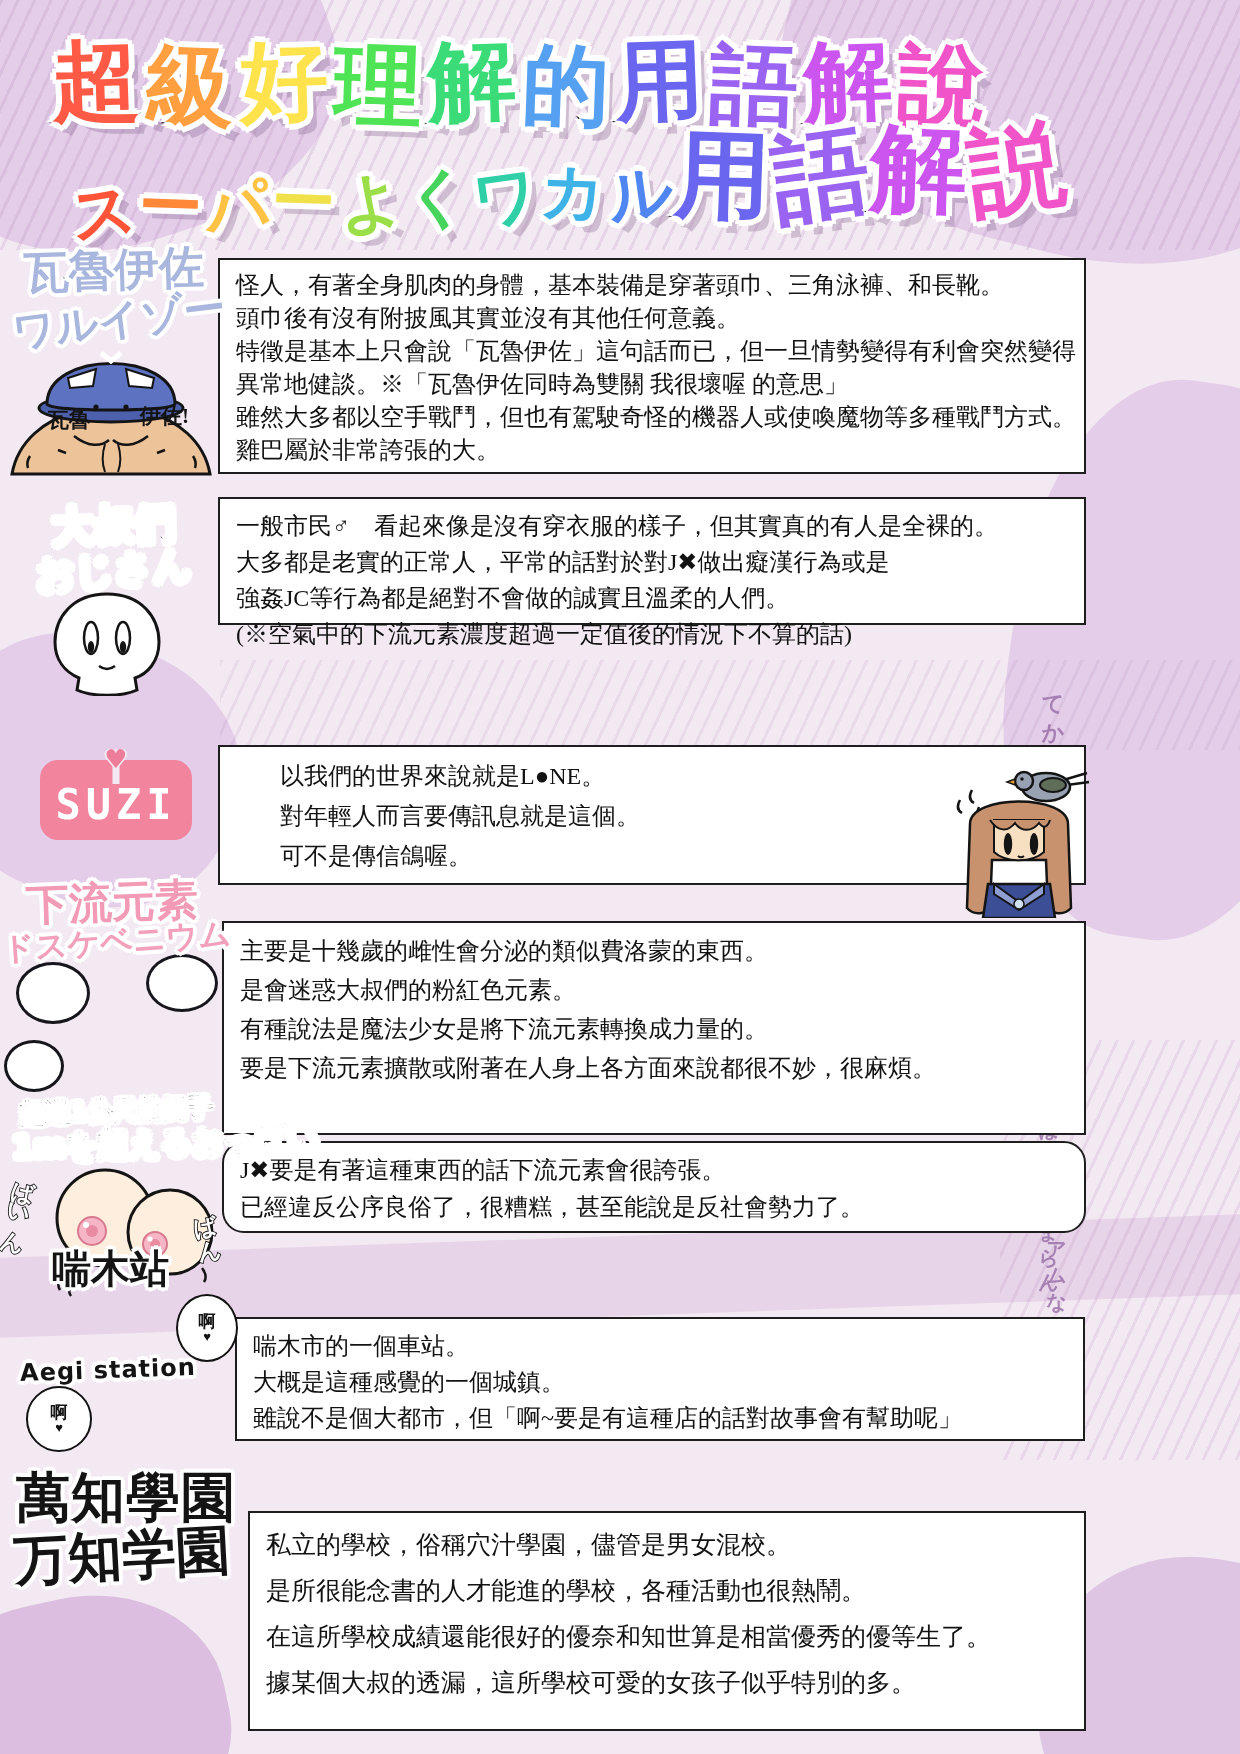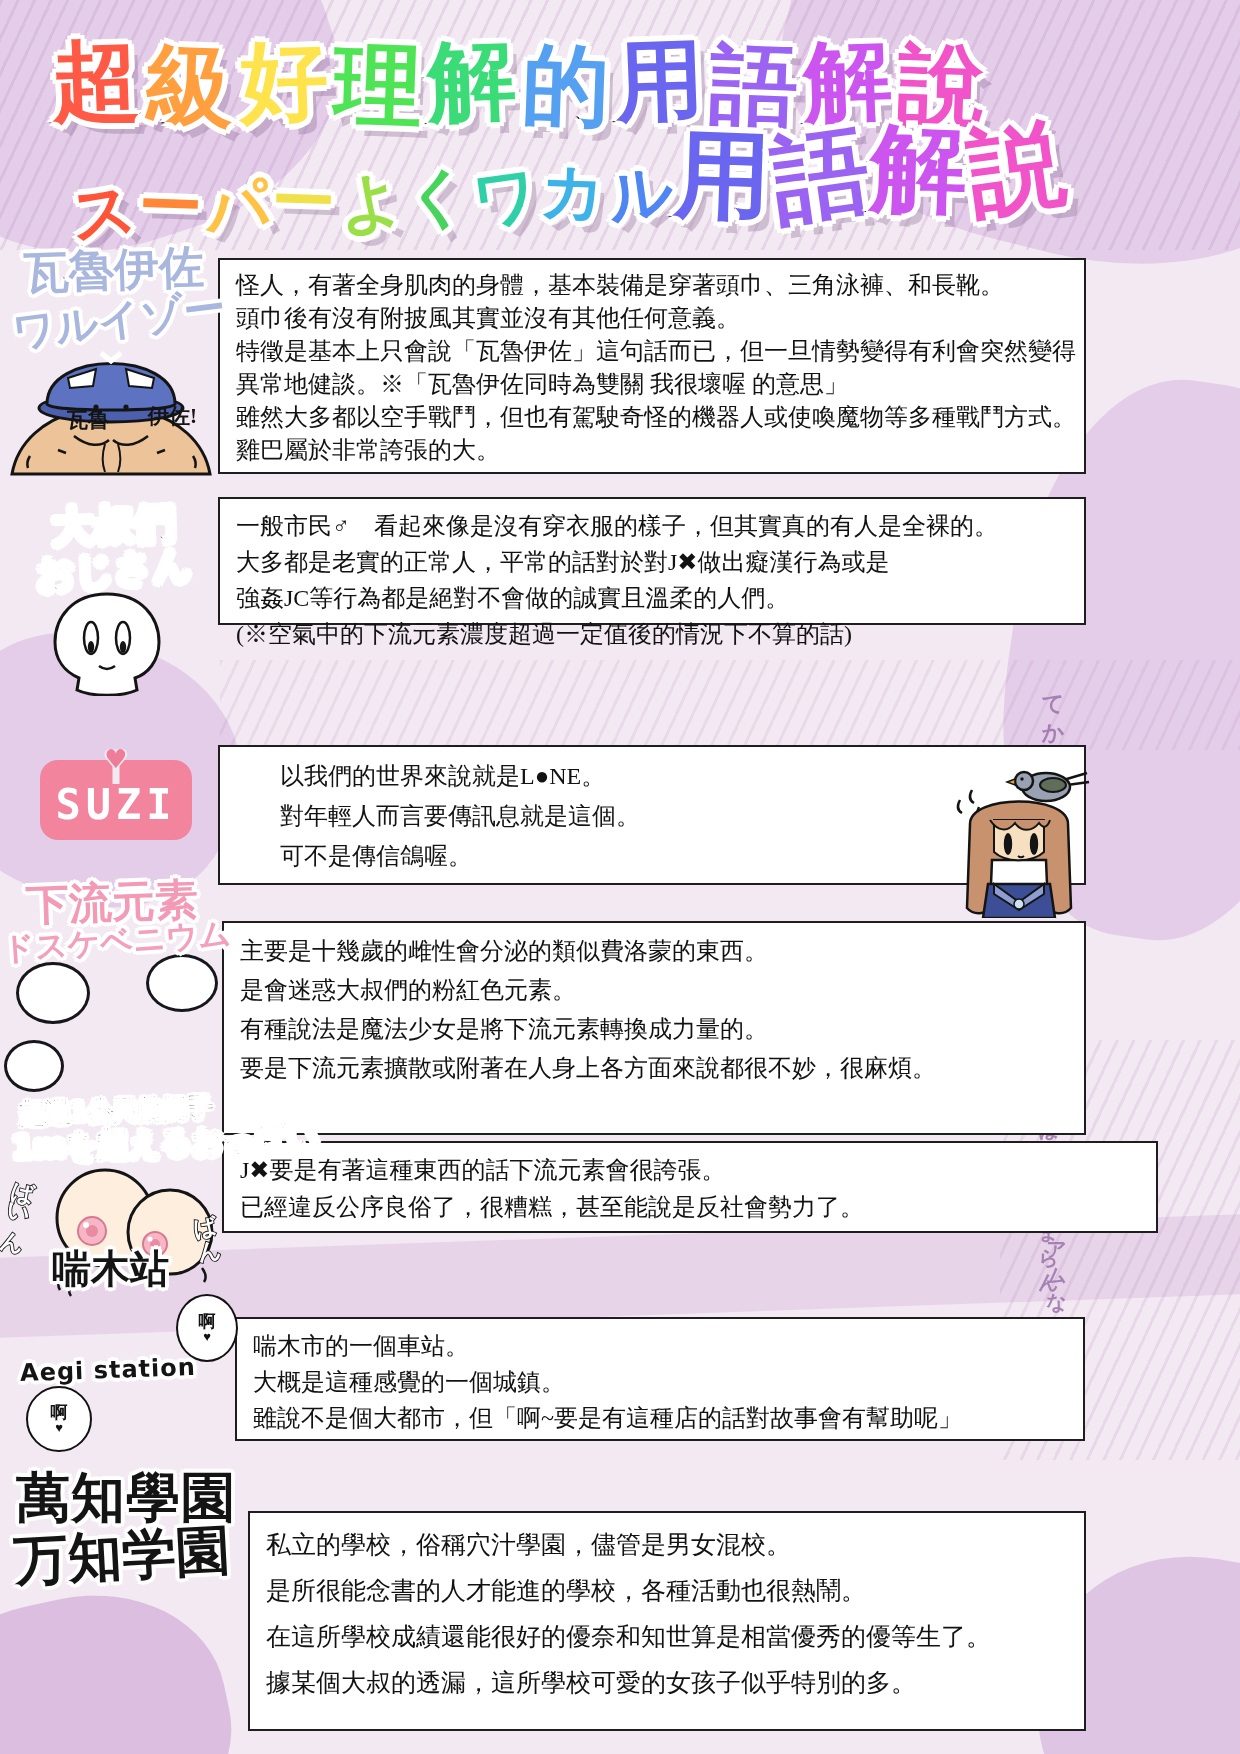--- a/index.html
+++ b/index.html
@@ -25,21 +25,21 @@
   #title2 span:nth-child(odd){transform:rotate(-6deg) translateY(3px);}
   #title2 span:nth-child(even){transform:rotate(4deg);}
   
   .box{position:absolute;z-index:2;background:#fff;border:2px solid #1e1e1e;box-sizing:border-box;
     color:#121212;font-family:"Liberation Serif","DejaVu Serif",serif;font-size:24px;padding:9px 16px;}
   .box .ln{white-space:nowrap;}
   #box1{left:218px;top:258px;width:868px;height:216px;}#box1 .ln{line-height:33px;}
   #box2{left:218px;top:497px;width:868px;height:128px;}#box2 .ln{line-height:36px;}
   #box3{left:218px;top:745px;width:868px;height:140px;}#box3 .ln{line-height:40px;margin-left:44px;}
   #box4{left:222px;top:921px;width:864px;height:214px;}#box4 .ln{line-height:39px;}
-  #box5{left:222px;top:1141px;width:936px;height:92px;}#box5 .ln{line-height:37px;}
+  #box5{left:222px;top:1141px;width:864px;height:92px;border-radius:22px;}#box5 .ln{line-height:37px;}
   #box6{left:235px;top:1317px;width:850px;height:124px;}#box6 .ln{line-height:36px;}
   #box7{left:248px;top:1511px;width:838px;height:220px;font-size:25px;}#box7 .ln{line-height:46px;}
   
   .lbl{position:absolute;z-index:3;font-weight:900;white-space:nowrap;-webkit-text-stroke:2.5px #181c28;
     paint-order:stroke fill;
     text-shadow:-3px -3px 0 #fff,3px -3px 0 #fff,-3px 3px 0 #fff,3px 3px 0 #fff,
     -4px 0 0 #fff,4px 0 0 #fff,0 -4px 0 #fff,0 4px 0 #fff;}
   .lbl.blk{-webkit-text-stroke:0;color:#141414;}
   #waruizo-main{left:24px;top:240px;font-size:45px;color:#a9b6dd;transform:rotate(-2deg);}
   #waruizo-sub{left:12px;top:292px;font-size:42px;color:#a9b6dd;transform:rotate(-7deg);}
@@ -94,22 +94,22 @@
   <div class="vtext" style="left:1040px;top:758px;">される</div>
   <div class="vtext" style="left:1036px;top:1056px;font-size:20px;">はあはあ…たまらん</div>
   <div class="vtext" style="left:1044px;top:1150px;font-size:20px;">プレミアムな柔らかさ</div>
   <div class="vtext" style="left:1004px;top:1320px;">息</div>
 
   <div class="title" id="title1"><span style="color: rgb(255, 90, 69);">超</span><span style="color: rgb(255, 159, 64);">級</span><span style="color: rgb(255, 227, 77);">好</span><span style="color: rgb(79, 227, 86);">理</span><span style="color: rgb(59, 220, 120);">解</span><span style="color: rgb(86, 160, 242);">的</span><span style="color: rgb(106, 102, 240);">用</span><span style="color: rgb(155, 99, 242);">語</span><span style="color: rgb(203, 85, 238);">解</span><span style="color: rgb(241, 83, 200);">說</span></div>
   <div class="title" id="title2"><span style="color: rgb(255, 84, 56);">ス</span><span style="color: rgb(255, 136, 56);">ー</span><span style="color: rgb(255, 194, 68);">パ</span><span style="color: rgb(240, 224, 74);">ー</span><span style="color: rgb(154, 222, 72);">よ</span><span style="color: rgb(70, 212, 92);">く</span><span style="color: rgb(47, 208, 168);">ワ</span><span style="color: rgb(63, 178, 232);">カ</span><span style="color: rgb(79, 134, 242);">ル</span><span class="big" style="color: rgb(106, 102, 240);">用</span><span class="big" style="color: rgb(155, 99, 242);">語</span><span class="big" style="color: rgb(203, 85, 238);">解</span><span class="big" style="color: rgb(241, 83, 200);">説</span></div>
 
   <div class="lbl" id="waruizo-main">瓦魯伊佐</div>
   <div class="lbl" id="waruizo-sub">ワルイゾー</div>
-  <span class="speech" style="left:48px;top:406px;margin-left:19px;">瓦魯</span>
-  <span class="speech" style="left:148px;top:402px;">伊佐!</span>
+  <span class="speech" style="left:48px;top:406px;">瓦魯</span>
+  <span class="speech" style="left:140px;top:402px;">伊佐!</span>
   <svg class="art" style="left:8px;top:340px;" width="207" height="136" viewBox="0 0 207 136">
     <path d="M4,134 C10,100 38,80 66,72 L66,60 L140,60 L140,72 C168,80 196,100 202,134 Z" fill="#edc39a" stroke="#141414" stroke-width="3"></path>
     <path d="M66,96 C80,107 93,107 101,100 M140,96 C126,107 113,107 105,100" stroke="#141414" fill="none" stroke-width="2.5"></path>
     <path d="M97,104 C94,114 94,124 97,132 M110,104 C113,114 113,124 110,132" stroke="#141414" fill="none" stroke-width="2"></path>
     <path d="M50,110 l8,3 M157,110 l-8,3 M22,116 q-4,6 -2,12 M185,116 q4,6 2,12" stroke="#141414" fill="none" stroke-width="2.5"></path>
     <ellipse cx="103" cy="68" rx="72" ry="14" fill="#4c60ad" stroke="#141414" stroke-width="3"></ellipse>
     <path d="M39,64 C39,10 167,10 167,64 C167,72 39,72 39,64 Z" fill="#5d73c2" stroke="#141414" stroke-width="3"></path>
     <polygon points="60,38 88,29 85,46 62,48" fill="#fff" stroke="#141414" stroke-width="2"></polygon>
     <polygon points="118,29 146,38 144,48 121,46" fill="#fff" stroke="#141414" stroke-width="2"></polygon>
     <path d="M93,13 L103,21 L113,13" stroke="#fff" stroke-width="5" fill="none"></path>

